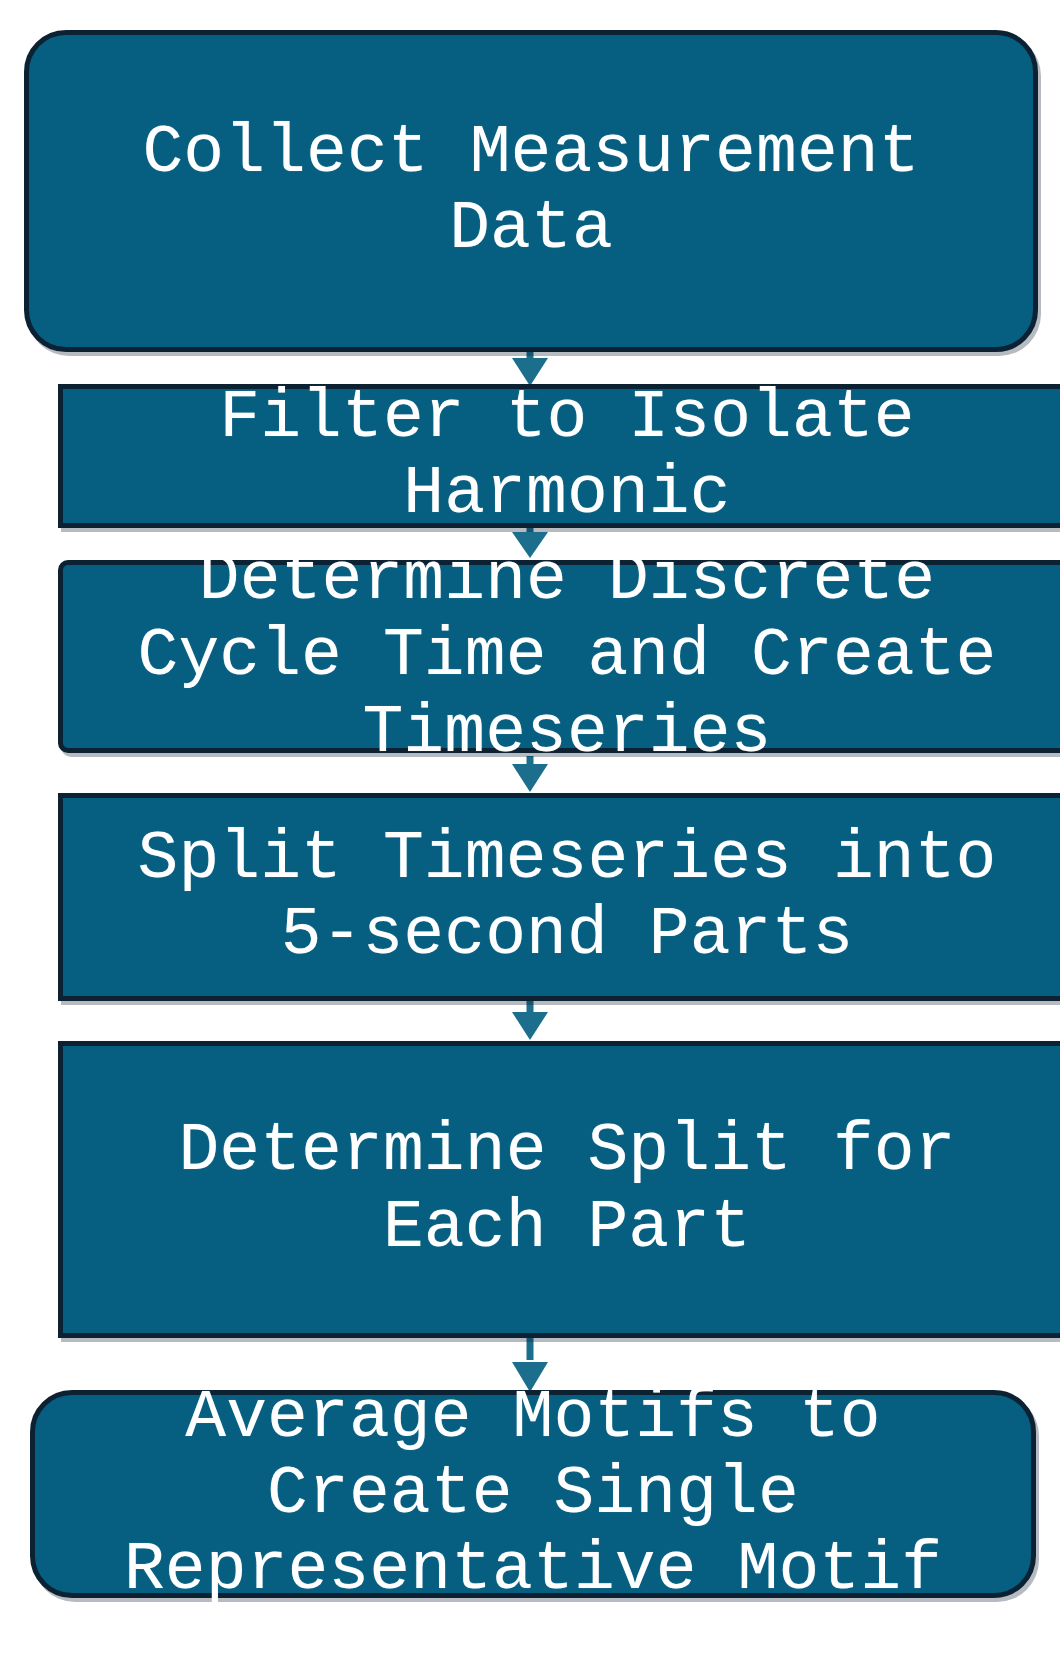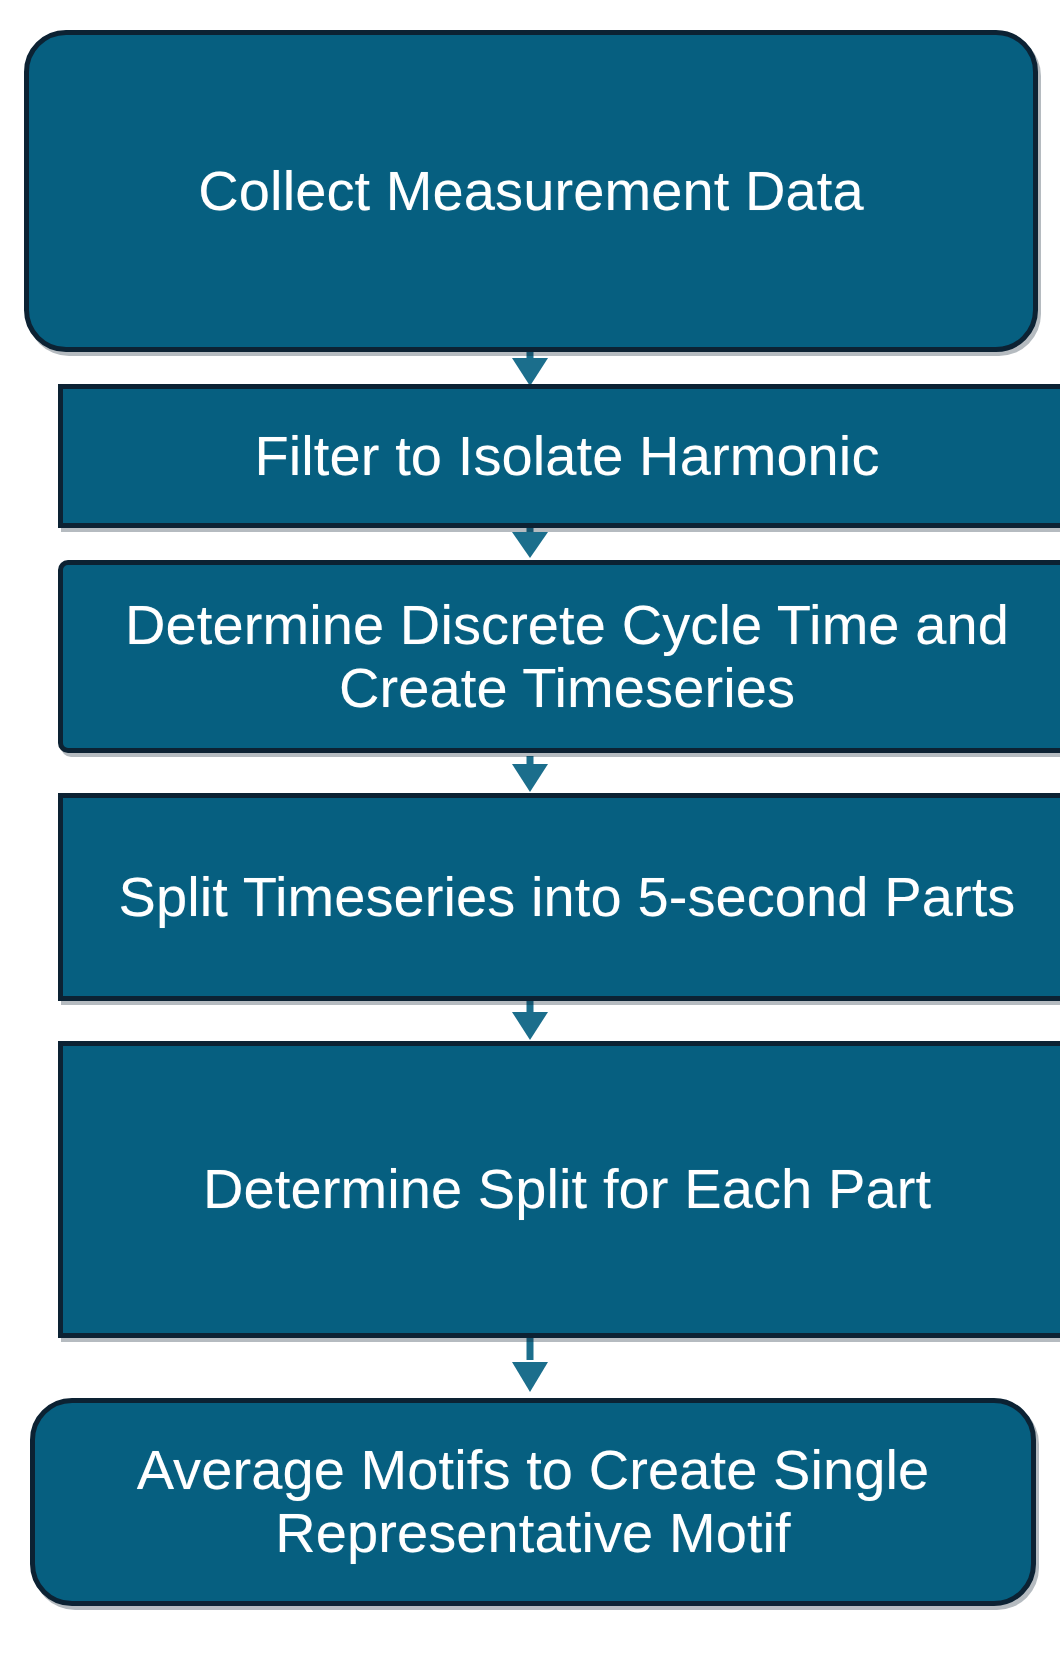--- a/index.html
+++ b/index.html
@@ -35,23 +35,23 @@
   .node.terminator {
     border-radius: 42px;
   }
   .node.process {
     border-radius: 0;
     margin-left: 36px;
   }
 
   .node-label {
     color: #FFFFFF;
-    font-family: Liberation Sans, sans-serif;
+    font-family: Liberation Mono, monospace;
     font-weight: 400;
-    font-size: 56px;
+    font-size: 68px;
     line-height: 1.12;
     letter-spacing: 0.1px;
     padding: 0 14px;
     white-space: pre-line;
     text-shadow: 0 0 1px rgba(255,255,255,0.35);
   }
 
   
   .connector {
     position: absolute;
@@ -116,17 +116,17 @@
   </div>
 
   <div class="node process" style="left:22px; top:793px; width:1018px; height:208px;align-items:center;">
     <span class="node-label">Split Timeseries into 5-second Parts</span>
   </div>
 
   <div class="node process" style="left:22px; top:1041px; width:1018px; height:297px;">
     <span class="node-label">Determine Split for Each Part</span>
   </div>
 
-  <div class="node terminator" style="left:30px; top:1390px; width:1006px; height:208px;margin-top:8px;">
+  <div class="node terminator" style="left:30px; top:1390px; width:1006px; height:208px;">
     <span class="node-label">Average Motifs to Create Single Representative Motif</span>
   </div>
 
 </div>
 
 </body></html>

